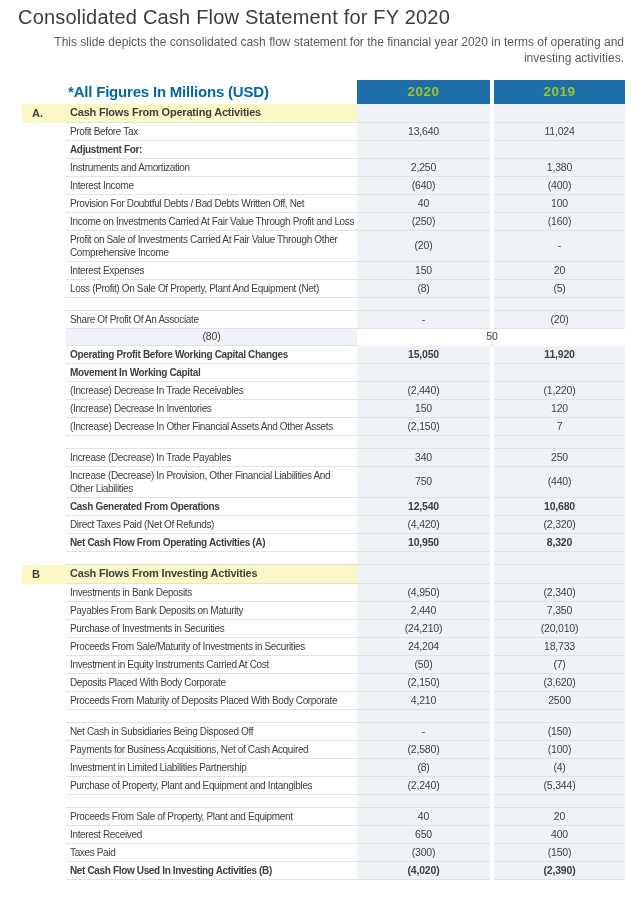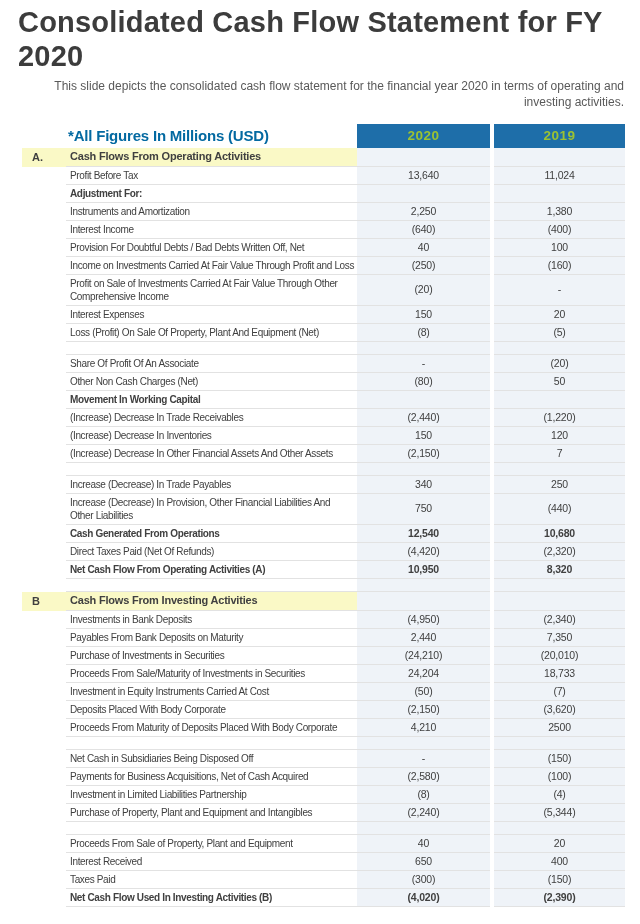--- a/index.html
+++ b/index.html
@@ -10,21 +10,21 @@
     --border:#E2E2E2;
     --title-text:#3C3C3C;
     --body-text:#404040;
     --muted-text:#595959;
   }
   *{box-sizing:border-box;margin:0;padding:0;}
   html,body{width:640px;height:924px;overflow:hidden;background:#fff;
     font-family:"Liberation Sans",sans-serif;color:var(--body-text);}
   .slide{width:640px;height:924px;position:relative;background:#fff;}
 
-  h1.title{margin:6px 18px 0 18px;font-size:29px;font-weight:700;
+  h1.title{margin:6px 18px 0 18px;font-size:20px;font-weight:400;
     color:var(--title-text);line-height:1.16;letter-spacing:.2px;}
   p.subtitle{margin:5px 18px 0 18px;width:606px;font-size:12px;
     color:var(--muted-text);line-height:1.35;text-align:right;}
 
   .table{margin:13px 0 0 16px;width:609px;font-size:10px;}
   .row{display:grid;grid-template-columns:50px 291px 133px 4px 131px;}
   .cell{display:flex;align-items:center;line-height:13px;}
 
   
   .header-row{min-height:24px;}
@@ -146,24 +146,30 @@
         </div>
         <div class="row data-row">
           <div class="cell cell-letter"></div>
           <div class="cell cell-label">Share Of Profit Of An Associate</div>
           <div class="cell cell-val">-</div>
           <div class="cell cell-spacer"></div>
           <div class="cell cell-val">(20)</div>
         </div>
         <div class="row data-row">
           <div class="cell cell-letter"></div>
-          <div class="cell cell-label">Other Non Cash Charges (Net)</div>
           <div class="cell cell-val">(80)</div>
           <div class="cell cell-spacer"></div>
           <div class="cell cell-val">50</div>
+        </div>
+        <div class="row data-row bold-row">
+          <div class="cell cell-letter"></div>
+          <div class="cell cell-label">Operating Profit Before Working Capital Changes</div>
+          <div class="cell cell-val">15,050</div>
+          <div class="cell cell-spacer"></div>
+          <div class="cell cell-val">11,920</div>
         </div>
         <div class="row data-row bold-row">
           <div class="cell cell-letter"></div>
           <div class="cell cell-label">Movement In Working Capital</div>
           <div class="cell cell-val"></div>
           <div class="cell cell-spacer"></div>
           <div class="cell cell-val"></div>
         </div>
         <div class="row data-row">
           <div class="cell cell-letter"></div>

